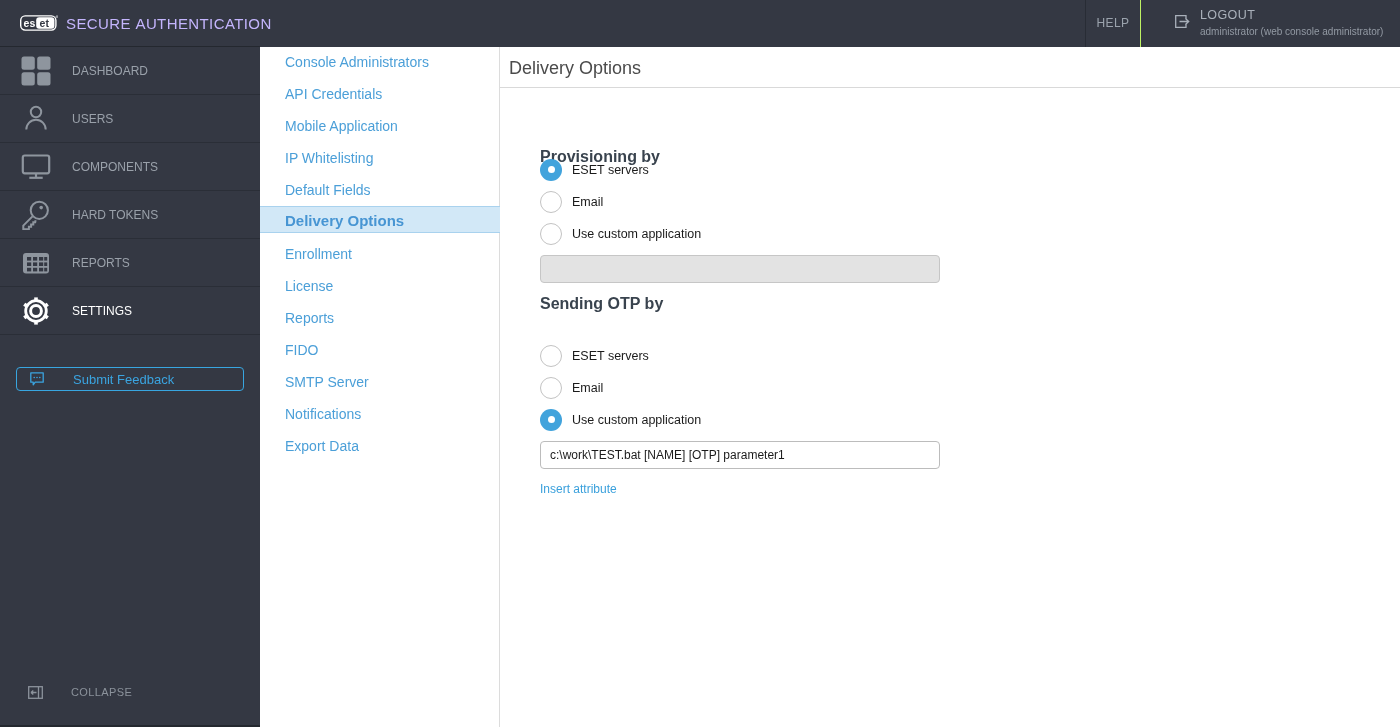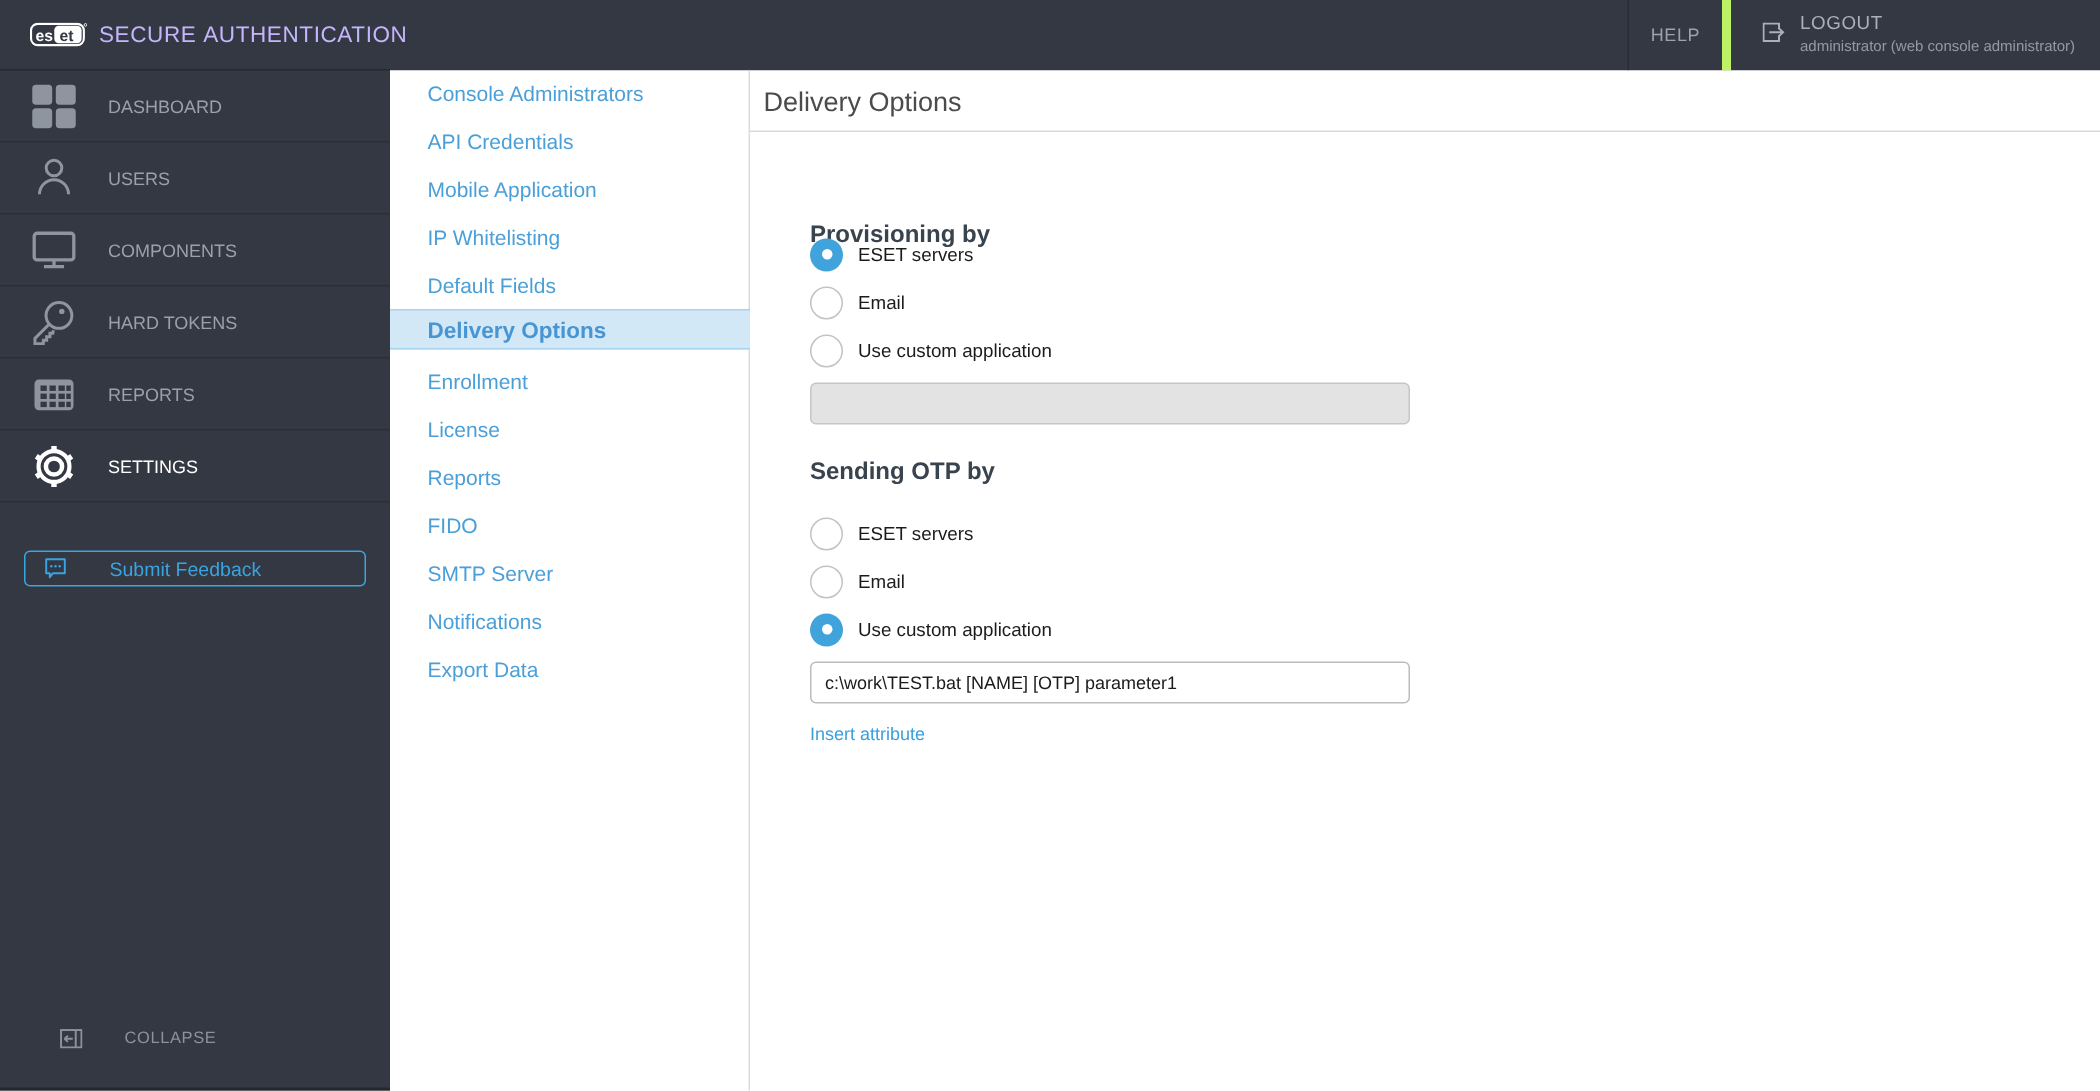--- a/index.html
+++ b/index.html
@@ -1,38 +1,38 @@
 <!DOCTYPE html>
 <html><head>
 <meta charset="utf-8">
 <style>
 * { margin:0; padding:0; box-sizing:border-box; }
 html,body { width:1400px; height:727px; overflow:hidden; background:#fff;
   font-family:"Liberation Sans", sans-serif; }
 .topbar { position:absolute; left:0; top:0; width:1400px; height:47px; background:#343843; }
 .logo { position:absolute; left:20px; top:15px; }
 .brand { position:absolute; left:66px; top:14.5px; color:#c4b5fd; font-size:15px; letter-spacing:0.4px; }
-.helpcell { position:absolute; left:1085px; top:0; width:69px; height:47px;
-  border-left:1px solid #282c35; border-right:6px solid #bef264;
+.helpcell { position:absolute; left:1085px; top:0; width:56px; height:47px;
+  border-left:1px solid #282c35; border-right:1px solid #bef264;
   color:#9ba3ad; font-size:12px; letter-spacing:0.4px; text-align:center; line-height:47px; }
 .logouticon { position:absolute; left:1175px; top:15px; }
 .logouttxt { position:absolute; left:1200px; top:8px; color:#aab1bb; font-size:12.5px; letter-spacing:0.4px; }
 .logoutsub { position:absolute; left:1200px; top:26px; color:#939aa4; font-size:10px; white-space:nowrap; }
 
 .sidebar { position:absolute; left:0; top:47px; width:260px; height:680px; background:#343843; }
 .mrow { position:absolute; left:0; width:260px; height:48px; border-bottom:1px solid #2a2e37; }
 .mrow .mtext { position:absolute; left:72px; top:50%; transform:translateY(-50%);
   color:#9aa1aa; font-size:12px; letter-spacing:0px; }
 .mrow svg { position:absolute; left:21px; top:50%; transform:translateY(-50%); }
 .mrow.active .mtext { color:#ffffff;text-align:center; }
 .fbbtn { position:absolute; left:16px; top:320px; width:228px; height:24px;
   border:1px solid #38a6e0; border-radius:4px;text-decoration:underline; }
 .fbbtn svg { position:absolute; left:13px; top:4px; }
 .fbbtn span { position:absolute; left:56px; top:4px; color:#3aa4e0; font-size:13px; }
-.collapse { position:absolute; left:12px; top:636px; width:282px; height:26px; }
+.collapse { position:absolute; left:0; top:636px; width:282px; height:26px; }
 .collapse svg { position:absolute; left:28px; top:3px; }
 .collapse span { position:absolute; left:71px; top:3px; color:#8b929b; font-size:11px; letter-spacing:0.4px; }
 
 .subnav { position:absolute; left:260px; top:47px; width:240px; height:680px; background:#fff;
   border-right:1px solid #dcdcdc; }
 .snitem { position:absolute; left:25px; color:#4b9fd8; font-size:14px; line-height:16px; white-space:nowrap; }
 .snactive { position:absolute; left:0; top:159px; width:240px; height:27px; background:#d2e8f7;
   border-top:1px solid #a9d2ee; border-bottom:1px solid #a9d2ee; }
 .snactive span { position:absolute; left:25px; top:5px; color:#4795d3; font-size:15px; font-weight:bold; }
 
@@ -190,21 +190,21 @@
       <span>Delivery Options</span>
     </div>
   <div class="h2" style="top:73px;margin-top:28px;">Provisioning by</div>
   <div class="radio sel" style="top:111.5px;"></div>
     <div class="rlabel" style="top:116px;">ESET servers</div>
   <div class="radio" style="top:143.5px;"></div>
     <div class="rlabel" style="top:148px;">Email</div>
   <div class="radio" style="top:175.5px;"></div>
     <div class="rlabel" style="top:180px;">Use custom application</div>
   <div class="dinput"></div>
-  <div class="h2" style="top:259px;">Sending OTP by</div>
+  <div class="h2" style="top:248px;">Sending OTP by</div>
   <div class="radio" style="top:297.5px;"></div>
     <div class="rlabel" style="top:302px;">ESET servers</div>
   <div class="radio" style="top:329.5px;"></div>
     <div class="rlabel" style="top:334px;">Email</div>
   <div class="radio sel" style="top:361.5px;"></div>
     <div class="rlabel" style="top:366px;">Use custom application</div>
   <div class="tinput">c:\work\TEST.bat [NAME] [OTP] parameter1</div>
   <div class="ilink">Insert attribute</div>
 </div>
 <div style="position:absolute;left:0;top:725px;width:260px;height:2px;background:#24282f;"></div>

